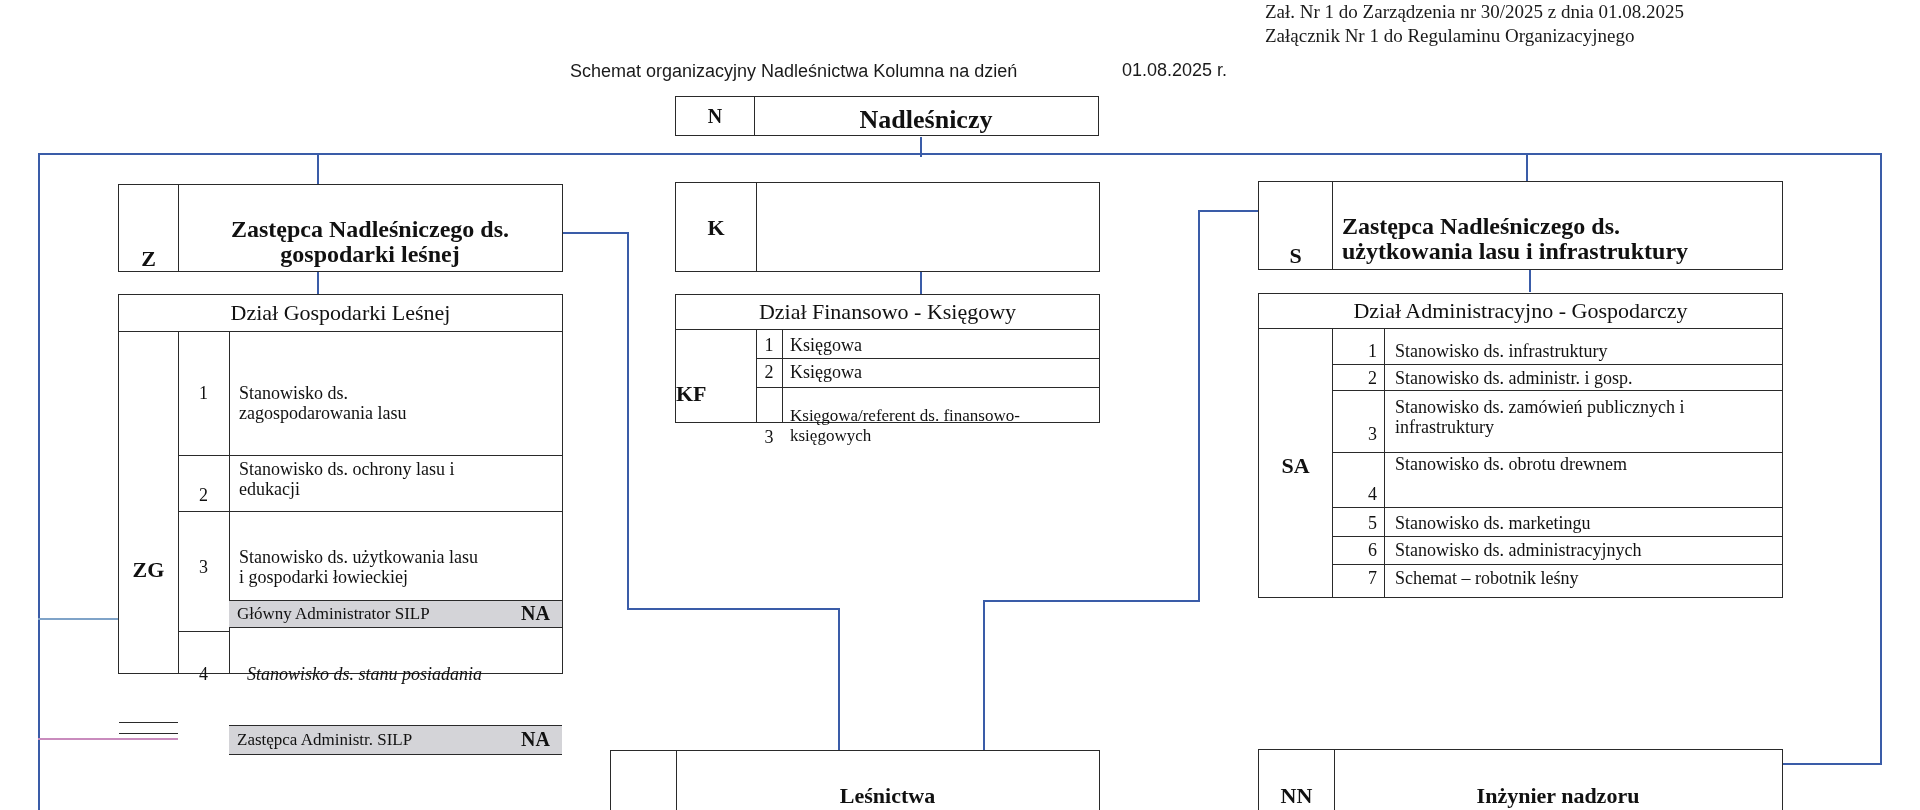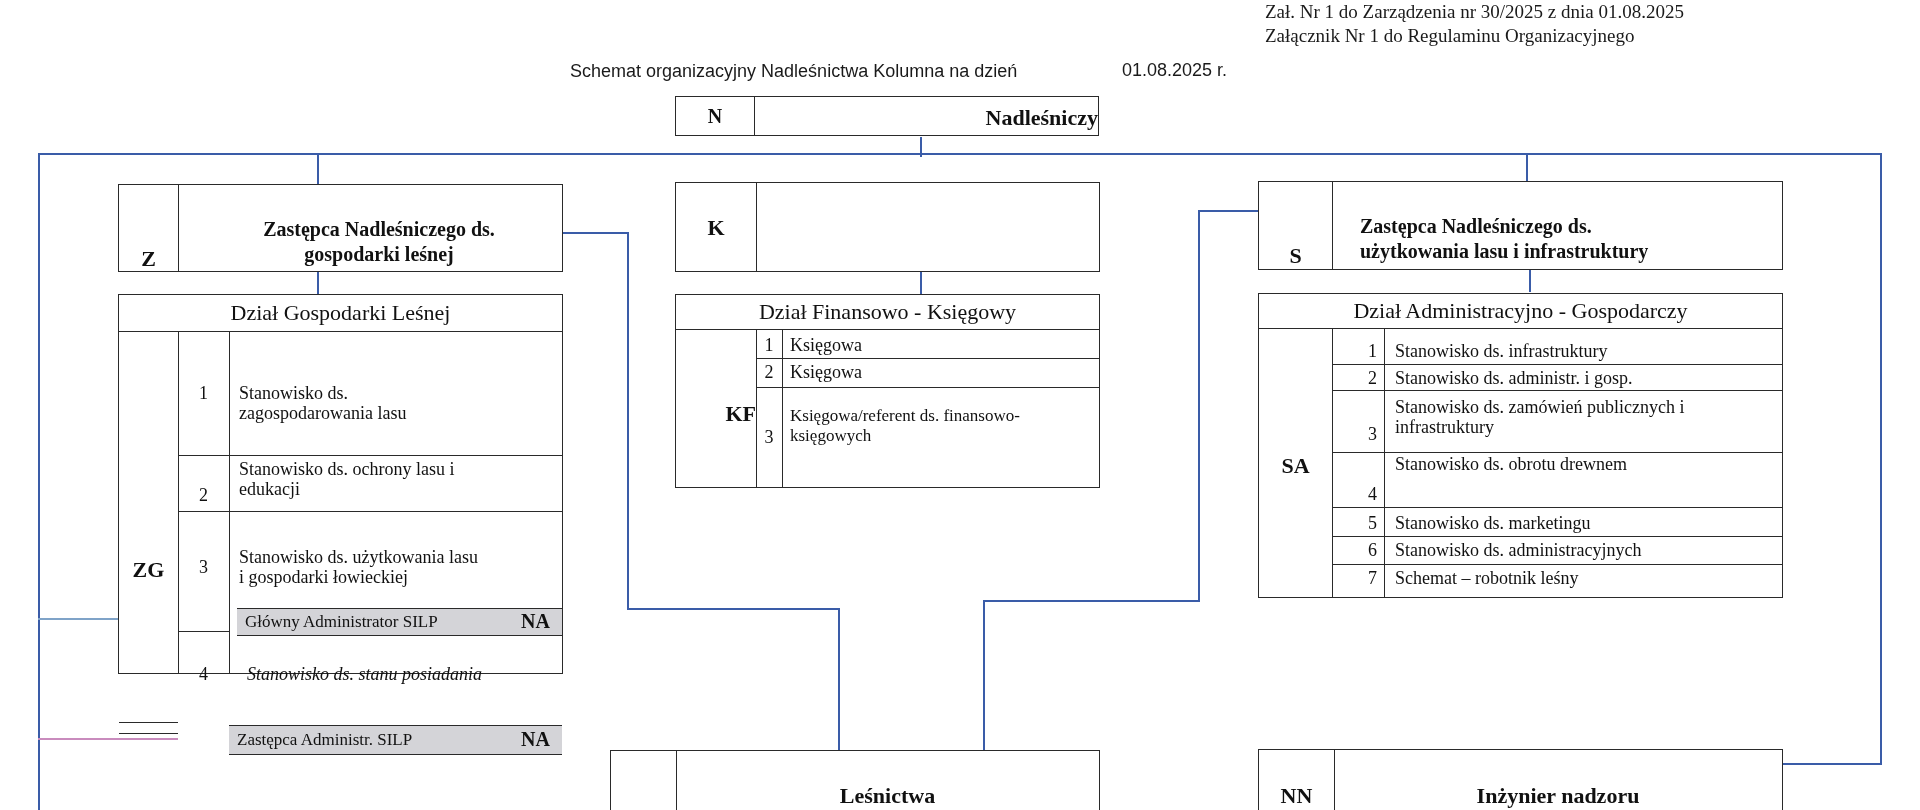--- a/index.html
+++ b/index.html
@@ -8,21 +8,21 @@
     background:#ffffff; color:#111;
     font-family:"Liberation Serif", serif;
   }
   .abs { position:absolute; box-sizing:border-box; }
   .hdr { font-size:19px; line-height:23px; color:#1a1a1a; }
   .title { font-family:"Liberation Sans", sans-serif; font-size:18px; color:#1a1a1a; }
   .box { border:1.5px solid #2a2a2a; background:#fff; }
   .code { position:absolute; font-weight:bold; font-size:22px; }
   .vsep { position:absolute; top:0; bottom:0; border-left:1.5px solid #2a2a2a; }
   .hsep { position:absolute; left:0; right:0; border-top:1.5px solid #2a2a2a; }
-  .bold-title { font-weight:bold; font-size:20px; text-align:center; line-height:25px;padding-left:18px; }
+  .bold-title { font-weight:bold; font-size:24px; text-align:center; line-height:25px; }
   .line { position:absolute; background:#3a5ca8; }
   .cell { position:absolute; font-size:18px; line-height:20px; }
   .num { position:absolute; font-size:18px; text-align:center; }
   .na-row { position:absolute; background:#d4d4d8; border-top:1.5px solid #2a2a2a; border-bottom:1.5px solid #2a2a2a; }
   .na-label { position:absolute; font-size:17px; }
   .na-code { position:absolute; font-weight:bold; font-size:20px; }
 </style>
 </head>
 <body>
 
@@ -51,21 +51,21 @@
   <div class="line" style="left:1198px; top:210px; width:2px; height:392px;"></div>
   <div class="line" style="left:983px; top:600px; width:217px; height:2px;"></div>
   <div class="line" style="left:983px; top:600px; width:2px; height:150px;"></div>
   <div class="line" style="left:38px; top:618px; width:140px; height:2px; background:#7fa3c8;"></div>
   <div class="line" style="left:38px; top:738px; width:140px; height:2px; background:#c98bbd;"></div>
 </div>
 
 <div class="abs box" style="left:675px; top:96px; width:424px; height:40px;">
   <div class="vsep" style="left:78px;"></div>
   <div class="code" style="left:0; width:78px; top:8px; text-align:center; font-size:20px;">N</div>
-  <div class="code" style="left:78px; right:0; top:8px; text-align:right; font-size:22px;">Nadleśniczy</div>
+  <div class="code" style="left:78px; right:0; top:8px; text-align:center; font-size:26px;">Nadleśniczy</div>
 </div>
 
 <div class="abs box" style="left:118px; top:184px; width:445px; height:88px;">
   <div class="vsep" style="left:59px;"></div>
   <div class="code" style="left:0; width:59px; top:61px; text-align:center;">Z</div>
   <div class="abs bold-title" style="left:59px; right:0; top:32px;">
     <div>Zastępca Nadleśniczego ds.</div>
     <div>gospodarki leśnej</div>
   </div>
 </div>
@@ -111,44 +111,44 @@
   </div>
   <div class="abs" style="left:59px; right:0; top:216px; border-top:1.5px solid #2a2a2a;"></div>
 
   <div>
     <div class="num" style="left:59px; width:51px; top:262px;">3</div>
     <div class="cell" style="left:120px; top:252px;">
       <div>Stanowisko ds. użytkowania lasu</div>
       <div>i gospodarki łowieckiej</div>
     </div>
   </div>
-  <div class="na-row" style="left:110px; right:0; top:313px; height:26px;margin-left:8px;">
+  <div class="na-row" style="left:110px; right:0; top:305px; height:26px;">
     <div class="na-label" style="left:8px; top:3px;">Główny Administrator SILP</div>
     <div class="na-code" style="right:12px; top:1px;">NA</div>
   </div>
   <div class="abs" style="left:59px; width:51px; top:336px; border-top:1.5px solid #2a2a2a;"></div>
 
   <div>
     <div class="num" style="left:59px; width:51px; top:369px;">4</div>
     <div class="cell" style="left:128px; top:369px;font-style:italic;">
       <div>Stanowisko ds. stanu posiadania</div>
     </div>
   </div>
   <div class="na-row" style="left:110px; right:0; top:430px; height:28px;">
     <div class="na-label" style="left:8px; top:4px;">Zastępca Administr.  SILP</div>
     <div class="na-code" style="right:12px; top:2px;">NA</div>
   </div>
 </div>
 
-<div class="abs box" style="left:675px; top:294px; width:425px; height:194px;">
+<div class="abs box" style="left:675px; top:294px; width:425px; height:129px;">
   <div class="abs" style="left:0; right:0; top:0; height:34px; text-align:center; font-size:22px; line-height:34px;">Dział Finansowo - Księgowy</div>
   <div class="hsep" style="top:34px;"></div>
   <div class="abs" style="left:80px; top:34px; bottom:0; border-left:1.5px solid #2a2a2a;"></div>
   <div class="abs" style="left:106px; top:34px; bottom:0; border-left:1.5px solid #2a2a2a;"></div>
-  <div class="code" style="left:0; width:80px; top:86px; text-align:right;margin-top:20px;">KF</div>
+  <div class="code" style="left:0; width:80px; top:86px; text-align:left;">KF</div>
 
   <div class="num" style="left:80px; width:26px; top:40px;">1</div>
   <div class="cell" style="left:114px; top:40px;">Księgowa</div>
   <div class="abs" style="left:80px; right:0; top:63px; border-top:1.5px solid #2a2a2a;"></div>
 
   <div class="num" style="left:80px; width:26px; top:67px;">2</div>
   <div class="cell" style="left:114px; top:67px;">Księgowa</div>
   <div class="abs" style="left:80px; right:0; top:92px; border-top:1.5px solid #2a2a2a;"></div>
 
   <div class="num" style="left:80px; width:26px; top:132px;">3</div>

